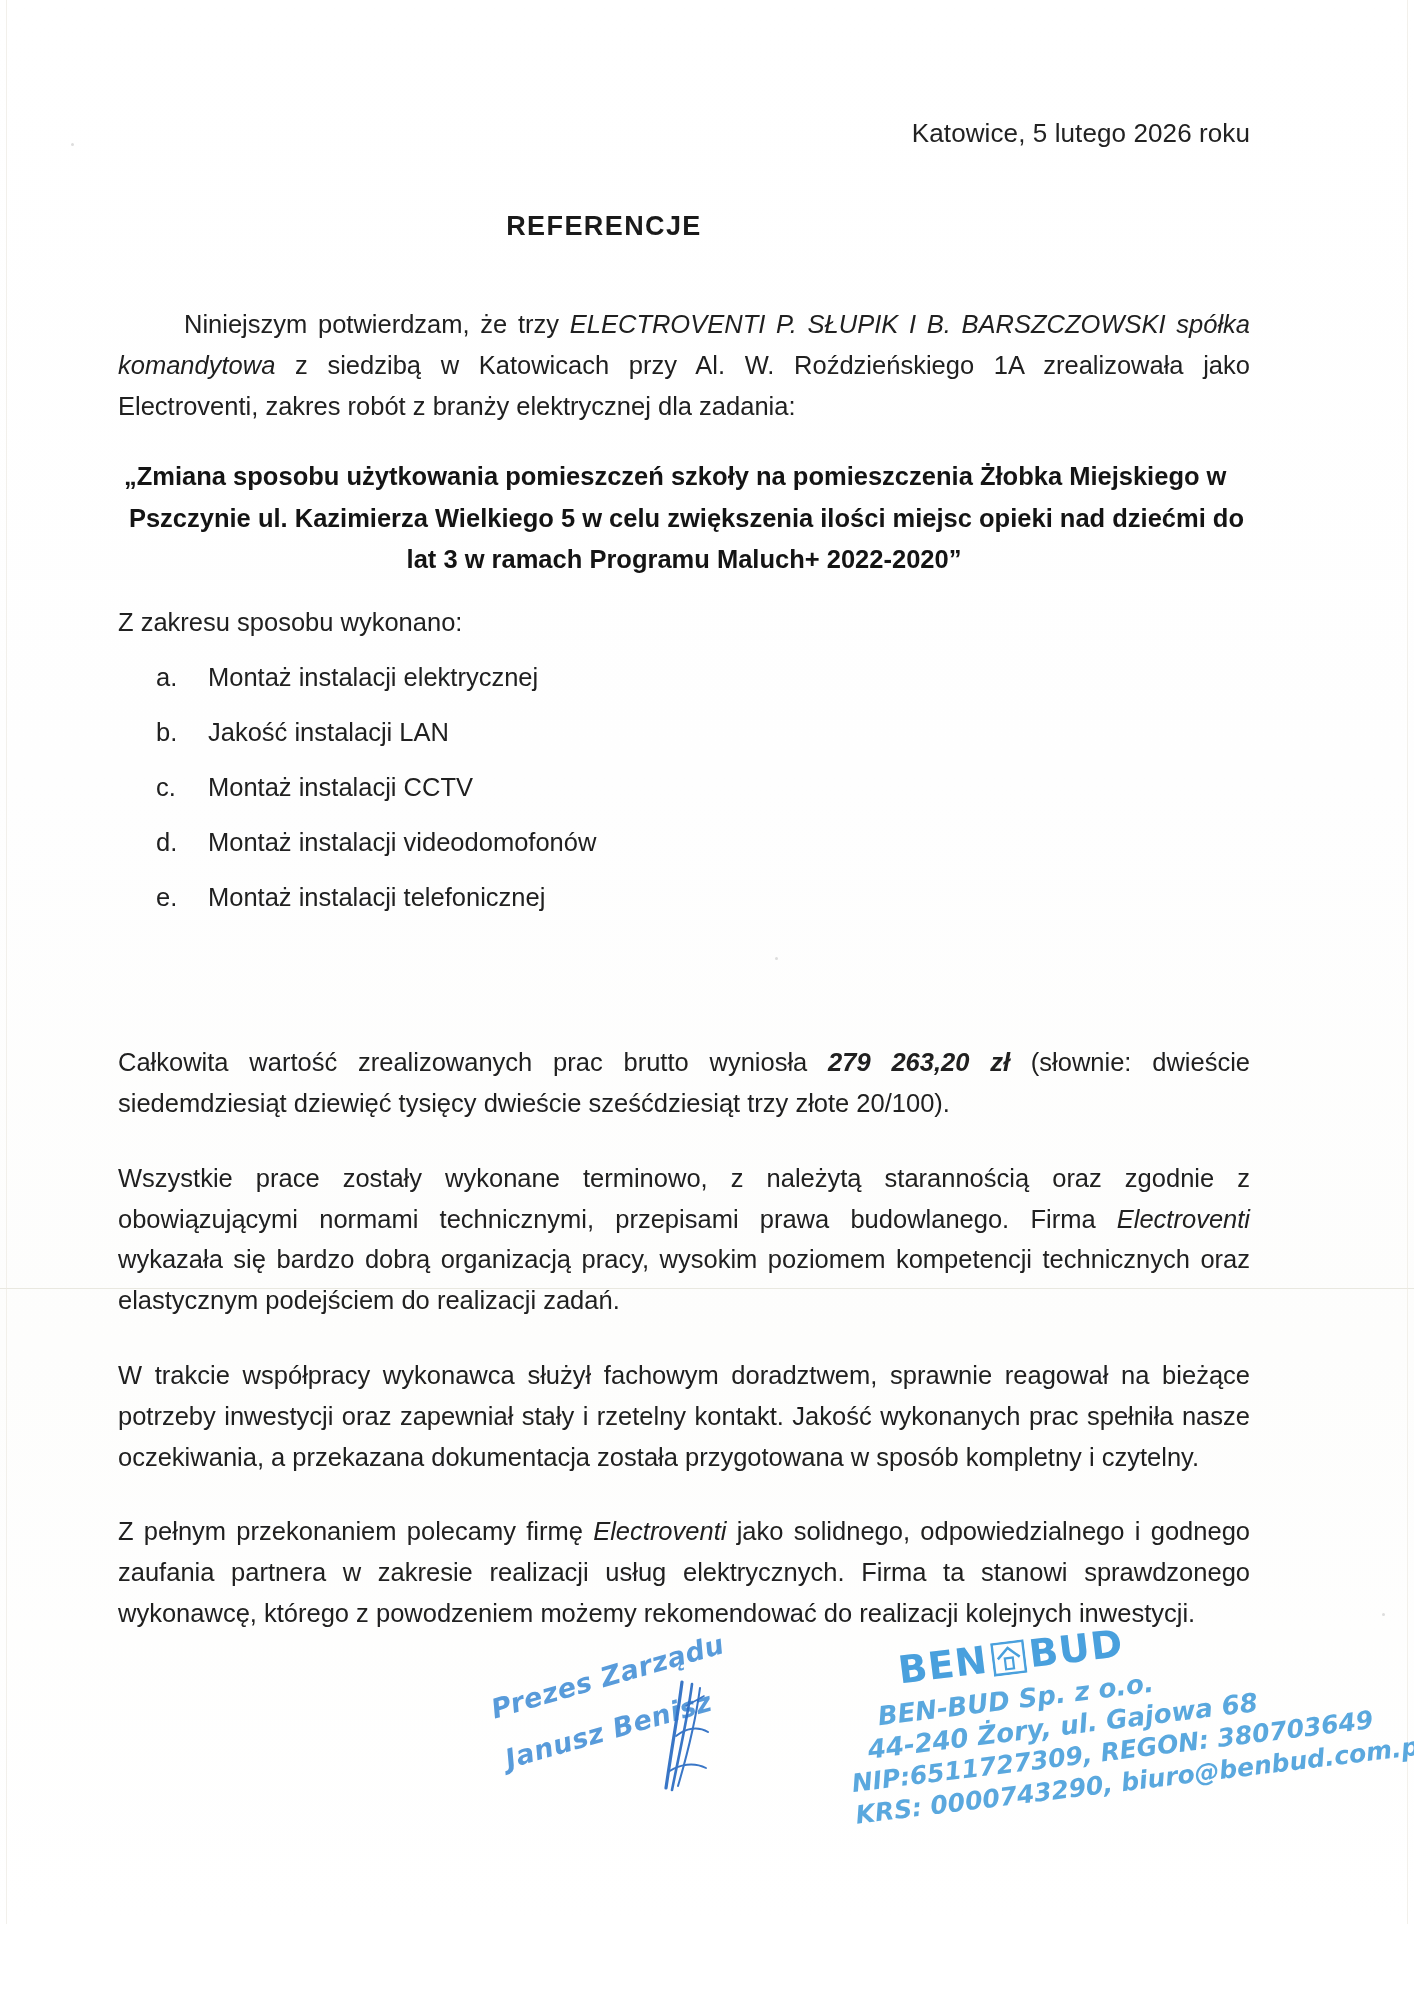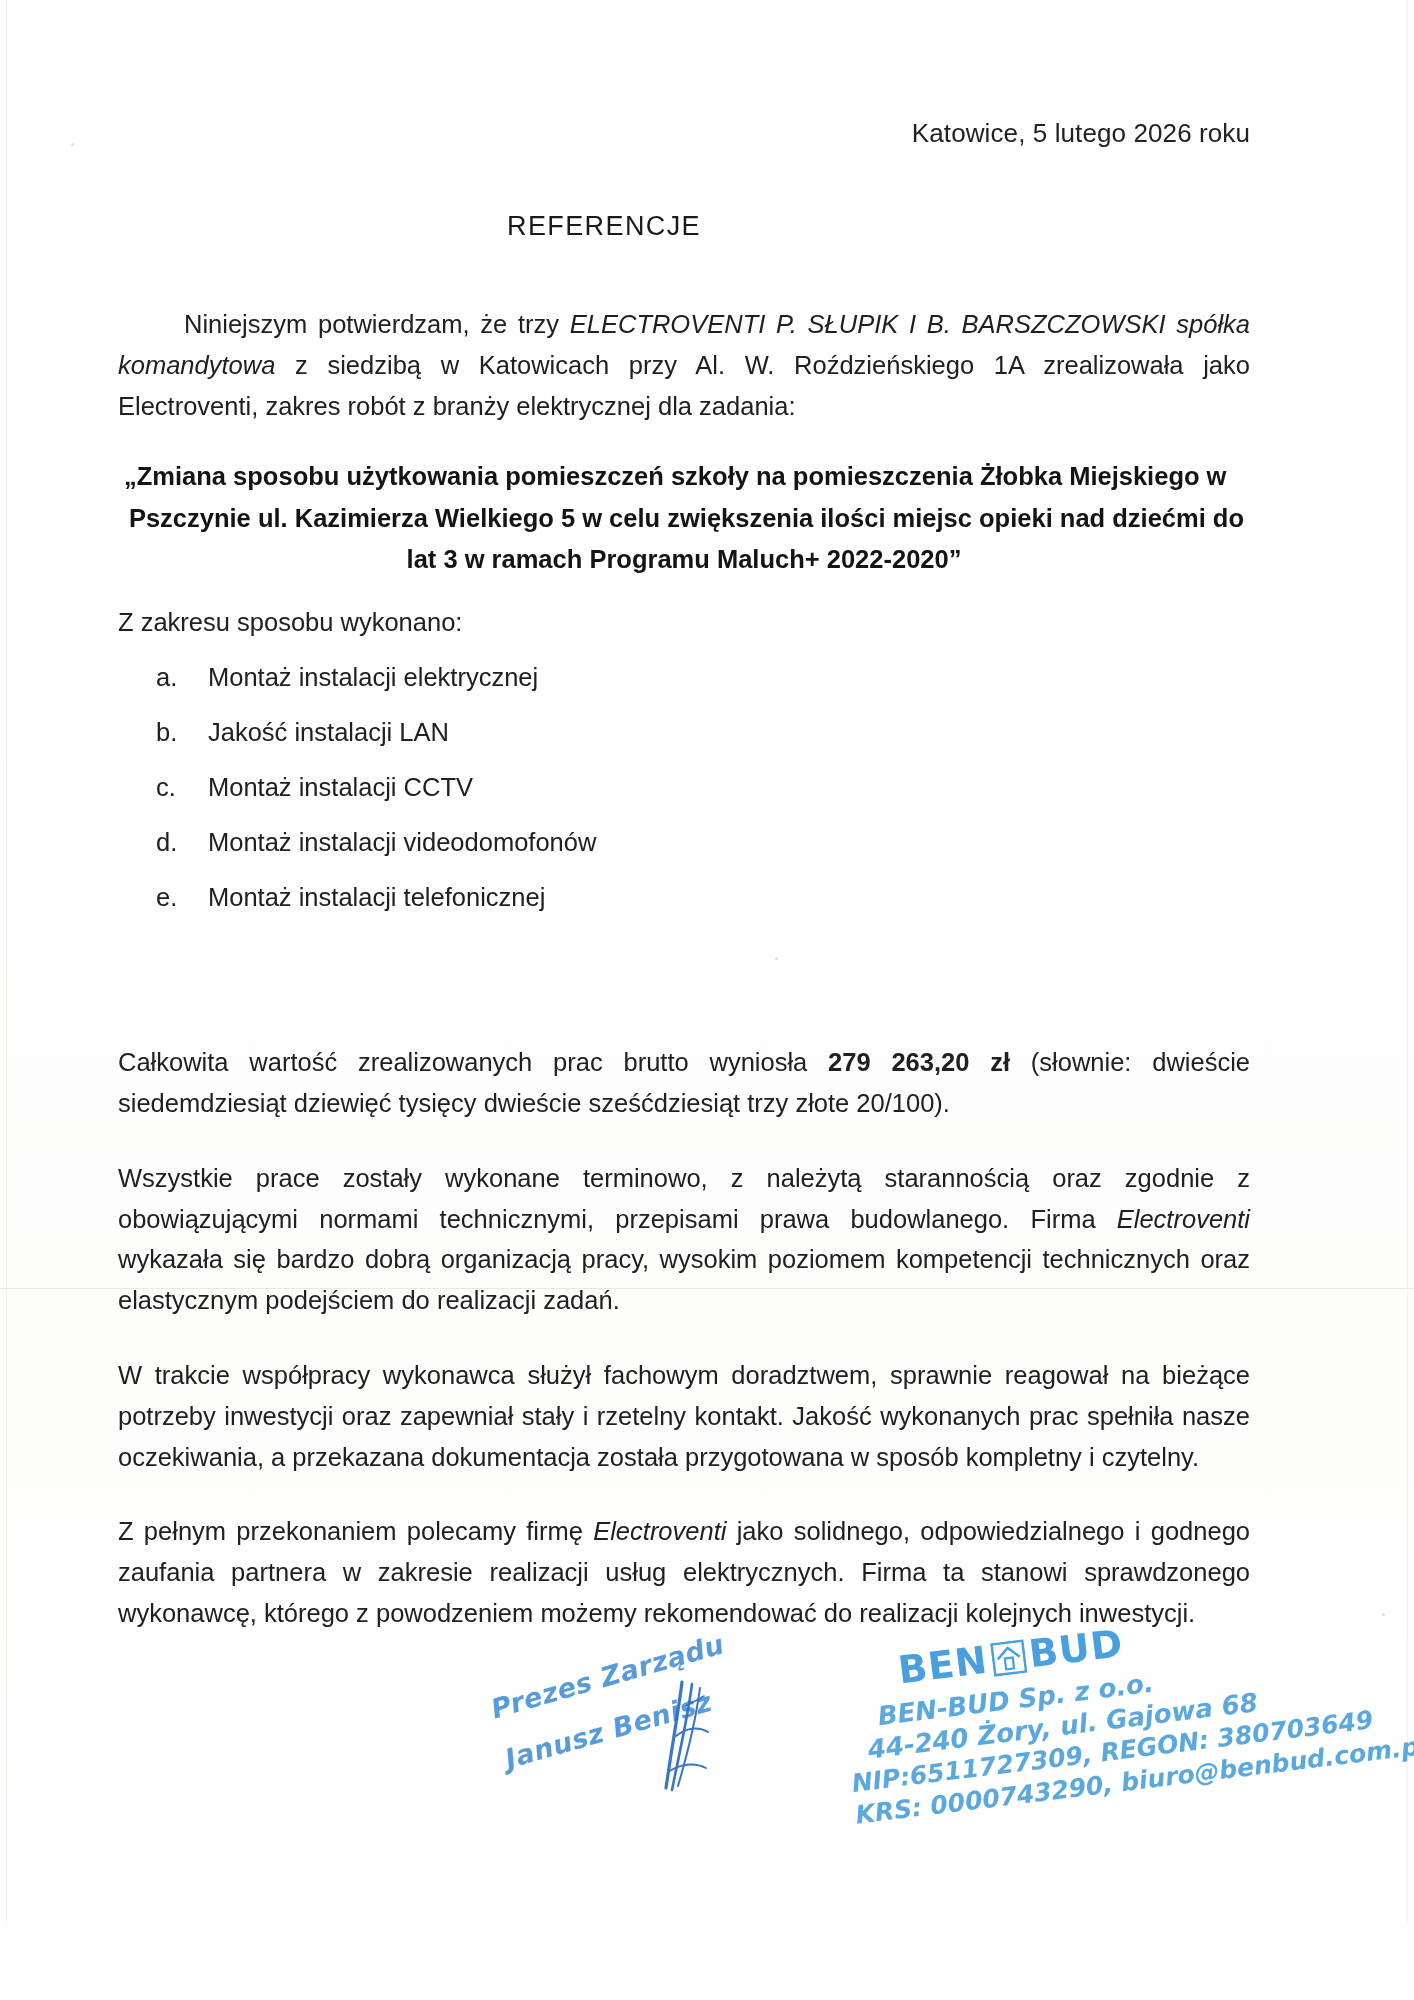--- a/index.html
+++ b/index.html
@@ -65,37 +65,37 @@
     text-align: right;
     font-size: 26px;
     letter-spacing: 0.1px;
     color: #222;
   }
 
   .doc-title {
     margin-top: 62px;
     text-align: center;
     font-size: 27px;
-    font-weight: normal;
+    font-weight: bold;
     letter-spacing: 1.4px;
     color: #1a1a1a;
     padding-right: 160px;
   }
 
   .para {
     margin-top: 34px;
     font-size: 25.5px;
     line-height: 1.60;
     text-align: justify;
     color: #202020;
   }
   .para.intro { margin-top: 62px; text-indent: 66px; }
 
   .para i, .italic { font-style: italic; }
-  .bold { font-weight: bold; }
+  .bold { font-weight: bold; font-style: italic; }
 
   .quoted-title {
     margin-top: 30px;
     font-size: 25.5px;
     font-weight: bold;
     line-height: 1.62;
     text-align: center;
     color: #141414;
     padding: 0 6px;
   }

